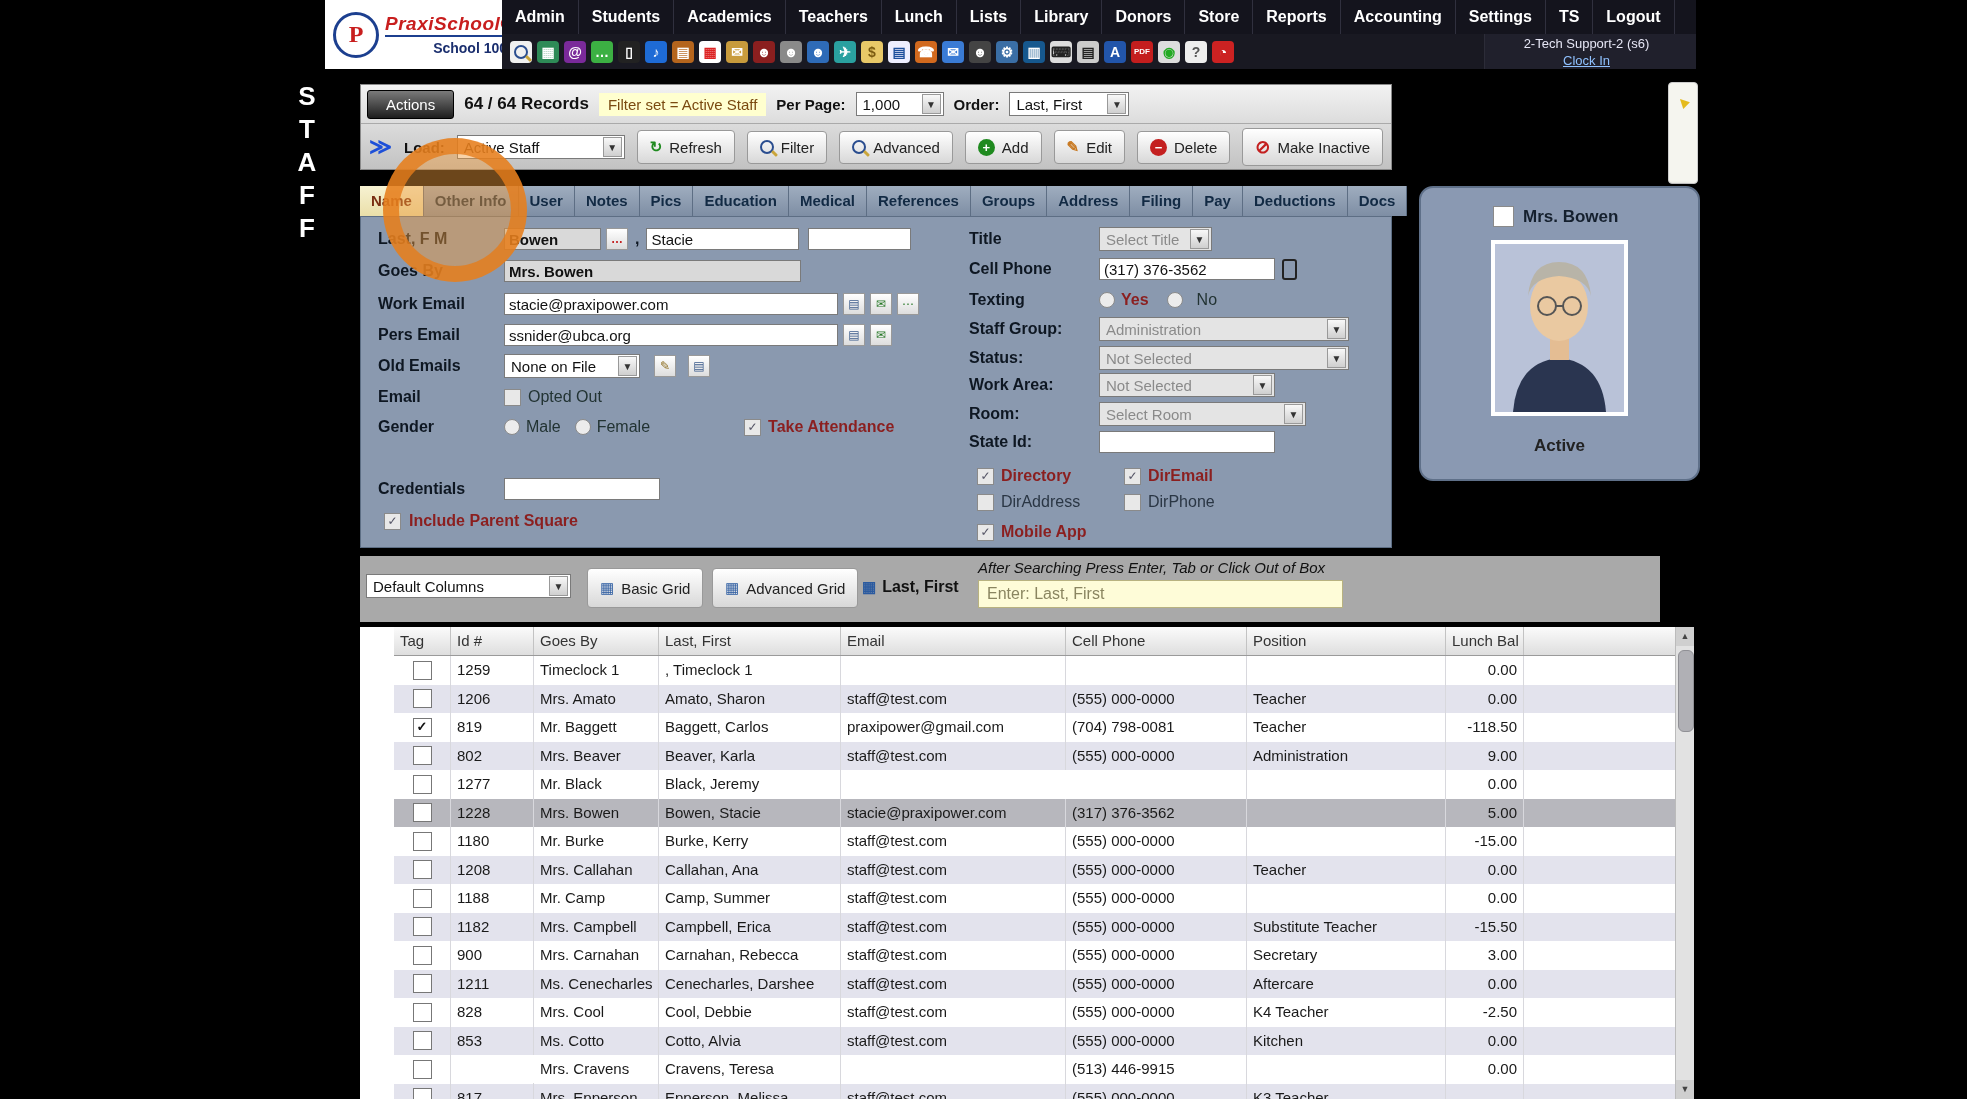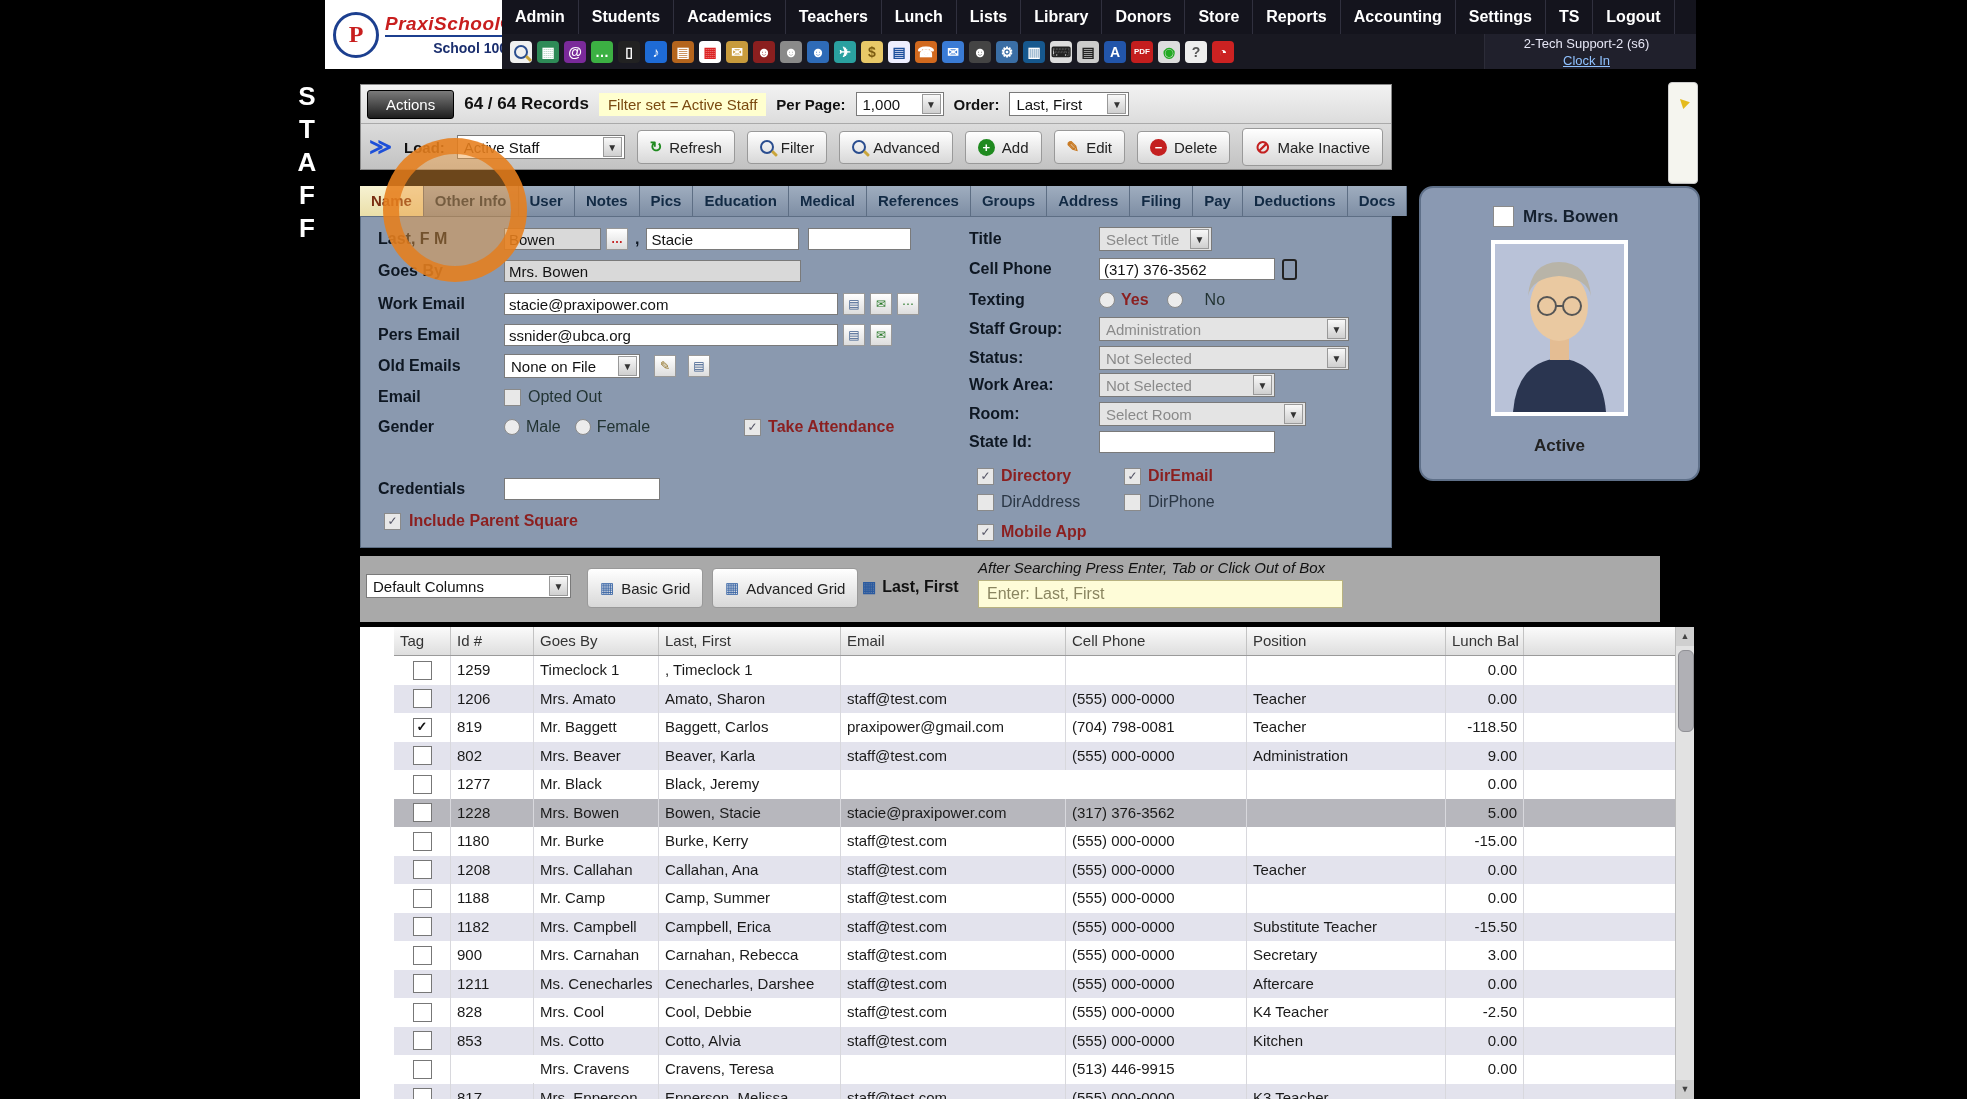--- a/index.html
+++ b/index.html
@@ -44,21 +44,21 @@
 
   
   .tab-strip{position:absolute;left:360px;top:186px;width:1032px;height:30px;display:flex;background:#66778c;}
   .tab{flex:0 0 auto;padding:0 11px;line-height:30px;font-size:15px;font-weight:bold;color:#122a44;background:linear-gradient(#9fadbf,#7e8ea4);border-right:1px solid #5d6e84;cursor:pointer;white-space:nowrap;}
   .tab.active{background:linear-gradient(#f7f2d2,#eadfa9);color:#7a2e12;}
   .form-panel{position:absolute;left:360px;top:216px;width:1032px;height:332px;background:#8a99af;border:1px solid #5d6e84;box-sizing:border-box;}
   .frow{position:absolute;height:26px;display:flex;align-items:center;}
   .flabel{font-weight:bold;font-size:16px;color:#0e1722;white-space:nowrap;}
   .maroon{color:#8b1f1f;}
   .inp{height:22px;border:1px solid #7a7a7a;background:#fff;font-size:15px;color:#111;padding:0 4px;box-sizing:border-box;}
-  .inp.gray{background:#d9d9d9;}
+  .inp.gray{background:#d9d9d9;font-weight:bold;}
   .cbx{width:15px;height:15px;background:#e8e8e8;border:1px solid #8a8a8a;display:inline-flex;align-items:center;justify-content:center;font-size:12px;color:#556;flex:0 0 auto;cursor:pointer;}
   .cbx.checked::after{content:"\2713";}
   .rdo{width:14px;height:14px;border:1px solid #8a8a8a;border-radius:50%;background:#ececec;display:inline-block;flex:0 0 auto;cursor:pointer;}
   .icb{width:20px;height:20px;border:1px solid #999;background:linear-gradient(#fff,#ddd);display:inline-flex;align-items:center;justify-content:center;font-size:12px;margin-left:5px;cursor:pointer;}
   .mag{position:relative;width:10px;height:10px;border:2px solid #2a4d8f;border-radius:50%;display:inline-block;}
   .mag::after{content:"";position:absolute;width:7px;height:3px;background:#caa53a;right:-6px;bottom:-3px;transform:rotate(45deg);border-radius:1px;}
   .mini-phone{width:11px;height:17px;border:2px solid #222;border-radius:3px;display:inline-block;margin-left:7px;}
 
   
   .pcard{position:absolute;left:1419px;top:186px;width:277px;height:291px;background:#8a99b2;border:2px solid #5f7089;border-radius:14px;box-shadow:0 2px 6px #000;}
@@ -335,21 +335,21 @@
       <span class="flabel" style="width:130px">Cell Phone</span>
       <input class="inp" style="width: 176px;" value="(317) 376-3562">
       <span class="mini-phone"></span>
     </div>
 
     <div class="frow" style="left:608px;top:70px;width:420px;">
       <span class="flabel" style="width:130px">Texting</span>
       <span class="rdo"></span>
       <span class="flabel maroon" style="margin:0 18px 0 6px">Yes</span>
       <span class="rdo"></span>
-      <span style="font-size:16px;color:#233;margin-left:22px">No</span>
+      <span style="font-size:16px;color:#233;margin-left:14px">No</span>
     </div>
 
     <div class="frow" style="left:608px;top:99px;width:420px;">
       <span class="flabel" style="width:130px">Staff Group:</span>
       <span class="fsel dis" style="width:250px">
           <span>Administration</span>
           <span class="arr">▼</span>
         </span>
     </div>
 

